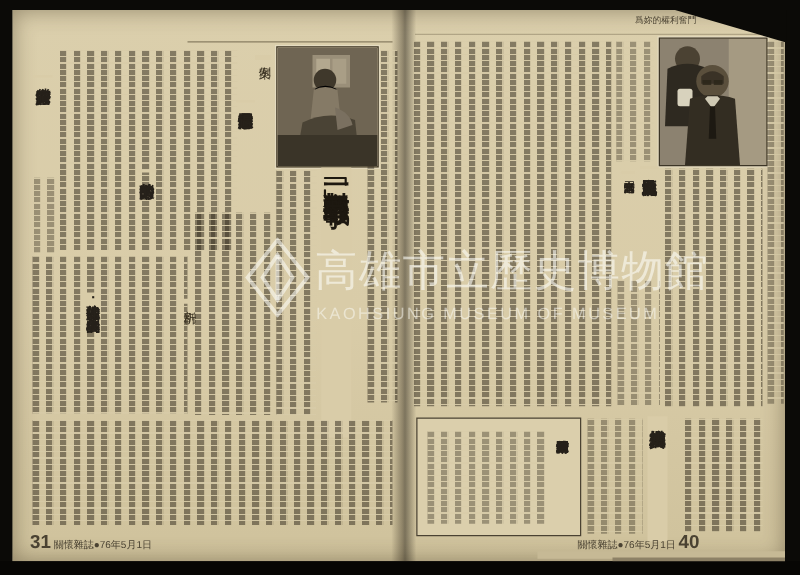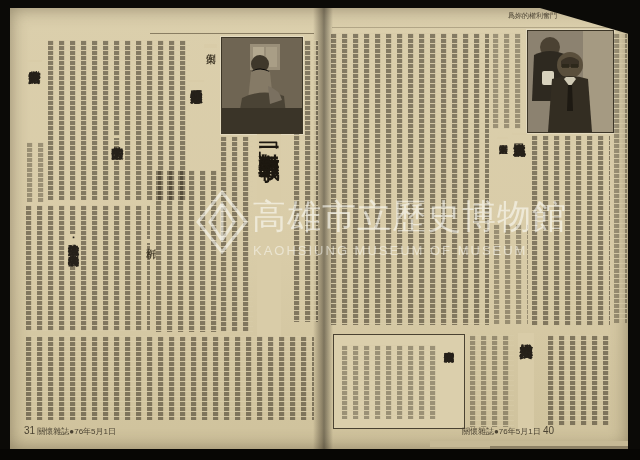--- a/index.html
+++ b/index.html
@@ -33,21 +33,21 @@
   .hz{position:absolute;color:#2b2518;}
   
   .photo{position:absolute;border:1px solid #3c3526;box-shadow:0 0 0 1px rgba(255,255,255,.25);}
   
   #wm{position:absolute;left:0;top:0;width:628px;height:460px;pointer-events:none;z-index:50;}
   .wm-title{position:absolute;left:252px;top:194px;font-size:34px;letter-spacing:1px;
             color:rgba(252,252,246,.60);font-weight:400;}
   .wm-sub{position:absolute;left:253px;top:243px;font-size:13px;letter-spacing:2px;
           color:rgba(252,252,246,.52);font-family:"Liberation Sans",sans-serif;}
   .footer{position:absolute;font-size:8px;color:#4a4232;font-family:"Liberation Sans",sans-serif;}
-  .pagenum{font-weight:400;font-size:10px;margin-top:13px;}
+  .pagenum{font-weight:700;font-size:15px;margin-top:13px;}
   .boxed{position:absolute;border:1px solid #4a4232;background:#dbcfac;}
 </style>
 </head>
 <body>
 
 <div id="canvas">
   <div id="spread"></div>
   <div class="gutter"></div>
 
   <div class="rule" style="left:150px;top:33px;width:164px;"></div>

